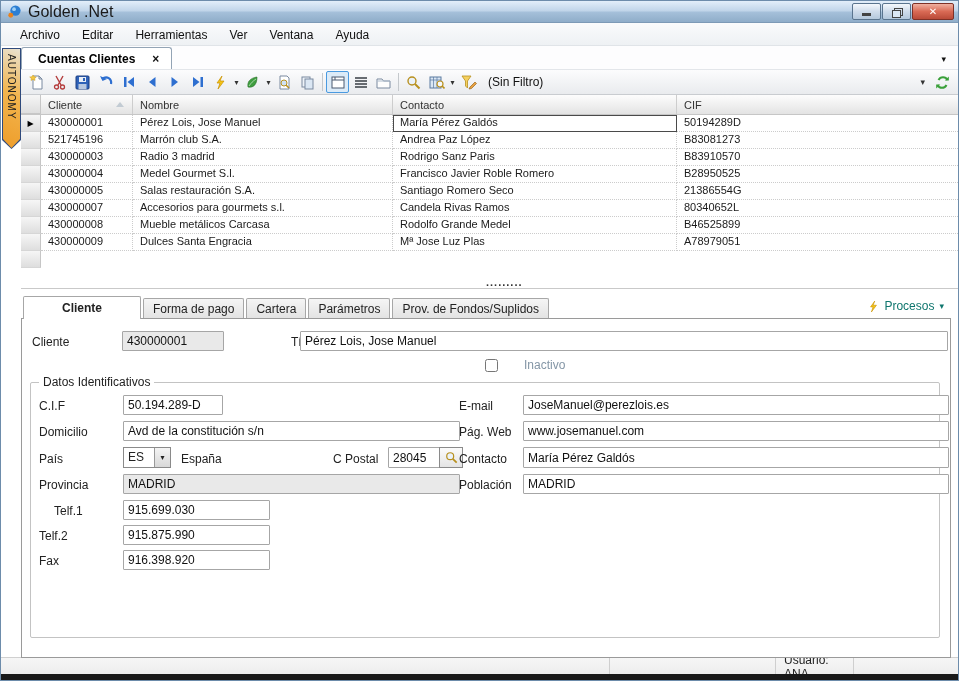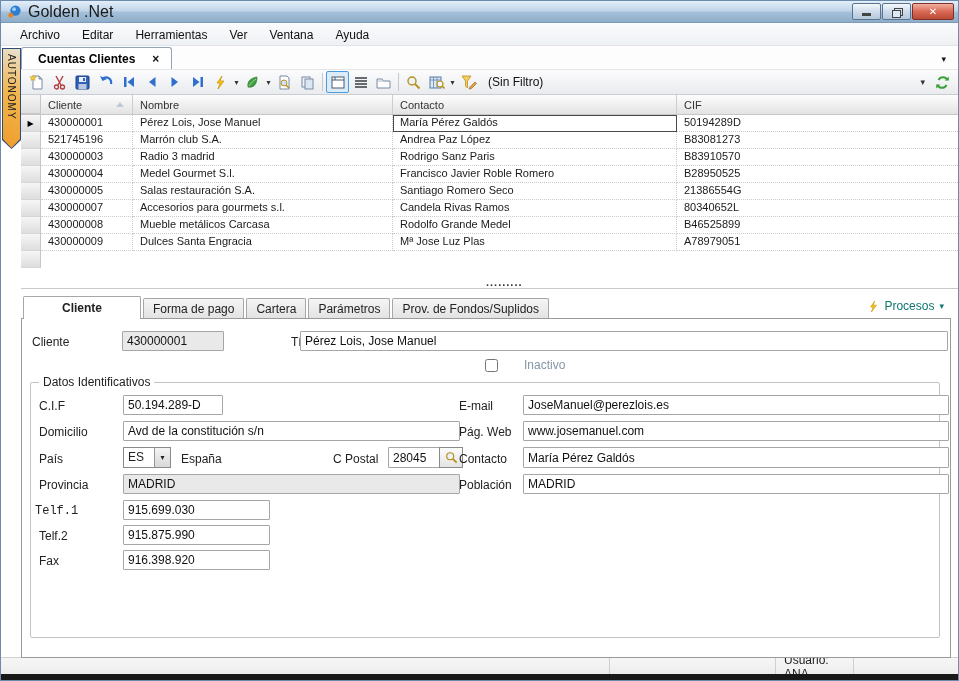--- a/index.html
+++ b/index.html
@@ -417,21 +417,21 @@
         <div class="lookup-btn" style="left:408px; top:64px;">
           <svg width="13" height="13" viewBox="0 0 15 15">
               <circle cx="6" cy="6" r="4" fill="#eaf2fa" stroke="#b8901e" stroke-width="1.4"></circle>
               <path d="M9 9l4.5 4.5" stroke="#b8901e" stroke-width="2"></path>
             </svg>
         </div>
 
         <span class="fl" style="left:8px; top:95px;">Provincia</span>
         <input class="fi" style="left: 92px; top: 91px; width: 337px;" readonly="" value="MADRID">
 
-        <span class="fl" style="left:4px; top:121px;font-family:Liberation Mono, monospace;">Telf.1</span>
+        <span class="fl" style="left:23px; top:121px;">Telf.1</span>
         <input class="fi" style="left: 92px; top: 117px; width: 147px;" value="915.699.030">
 
         <span class="fl" style="left:8px; top:146px;">Telf.2</span>
         <input class="fi" style="left: 92px; top: 142px; width: 147px;" value="915.875.990">
 
         <span class="fl" style="left:8px; top:171px;">Fax</span>
         <input class="fi" style="left: 92px; top: 167px; width: 147px;" value="916.398.920">
 
         <span class="fl" style="left:428px; top:16px;">E-mail</span>
         <input class="fi" style="left: 492px; top: 12px; width: 426px;" value="JoseManuel@perezlois.es">

